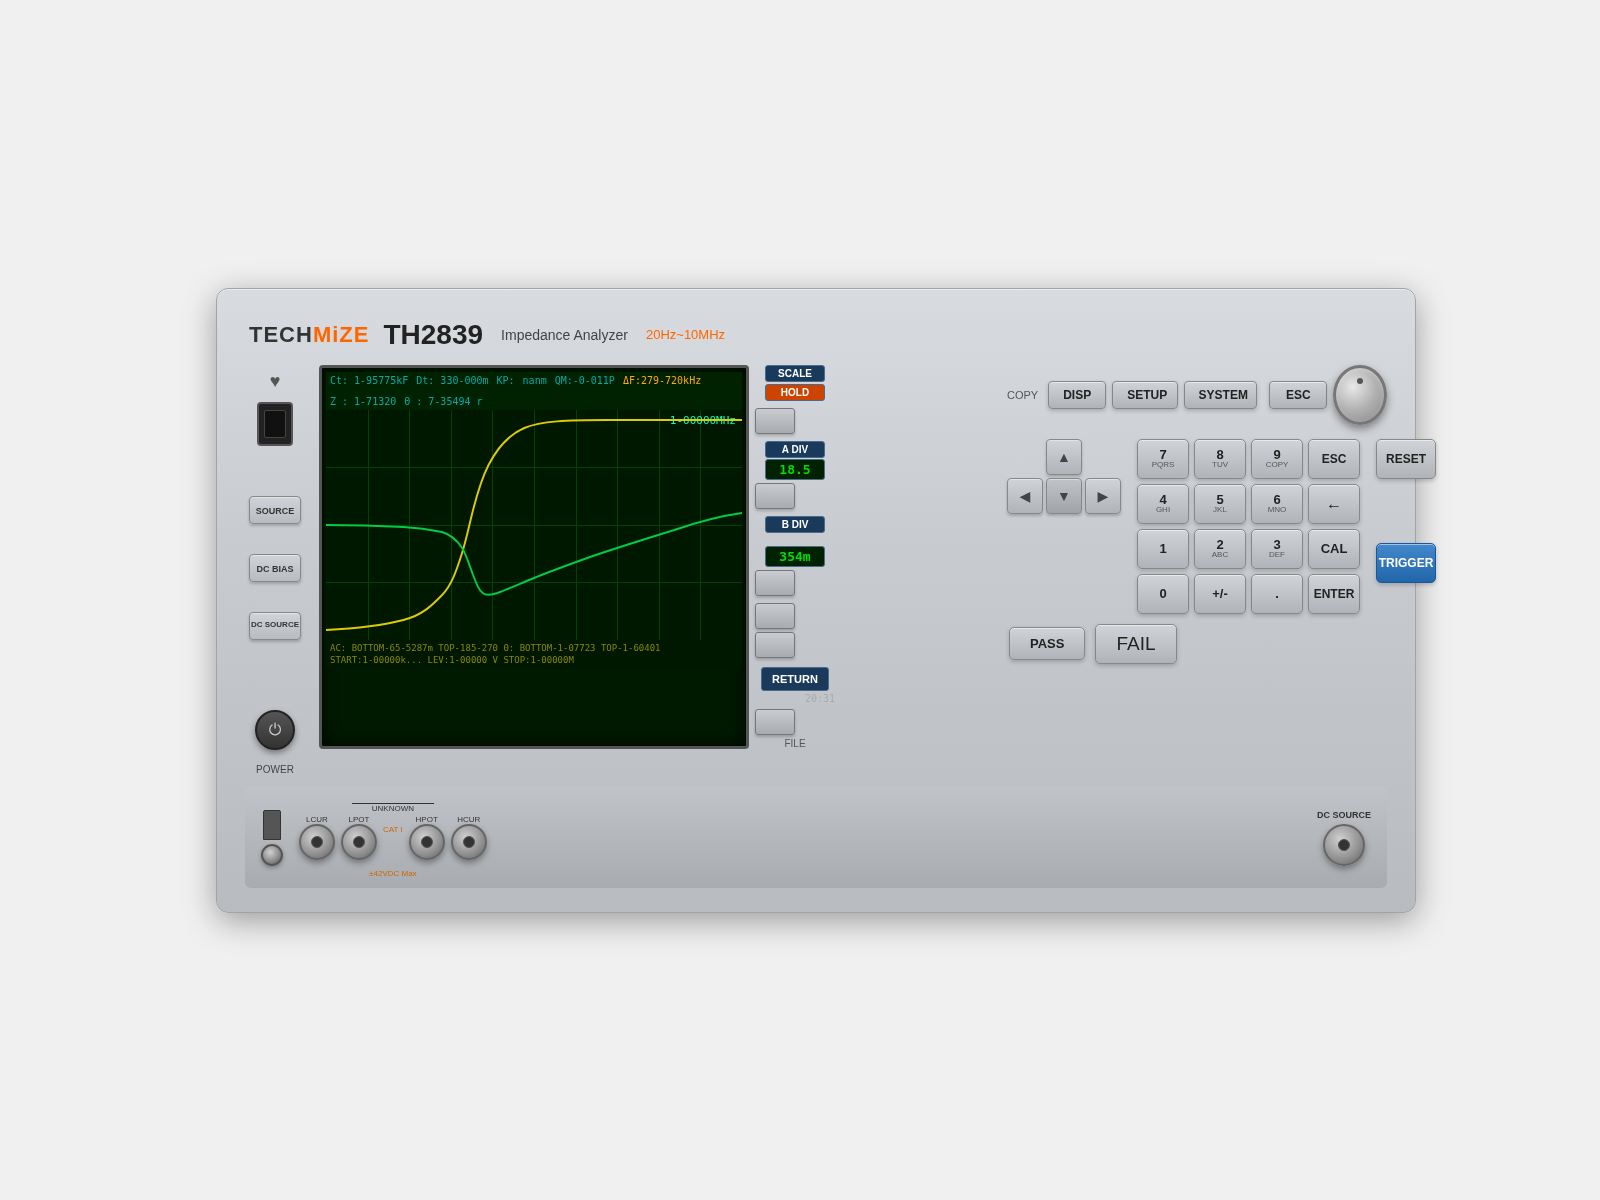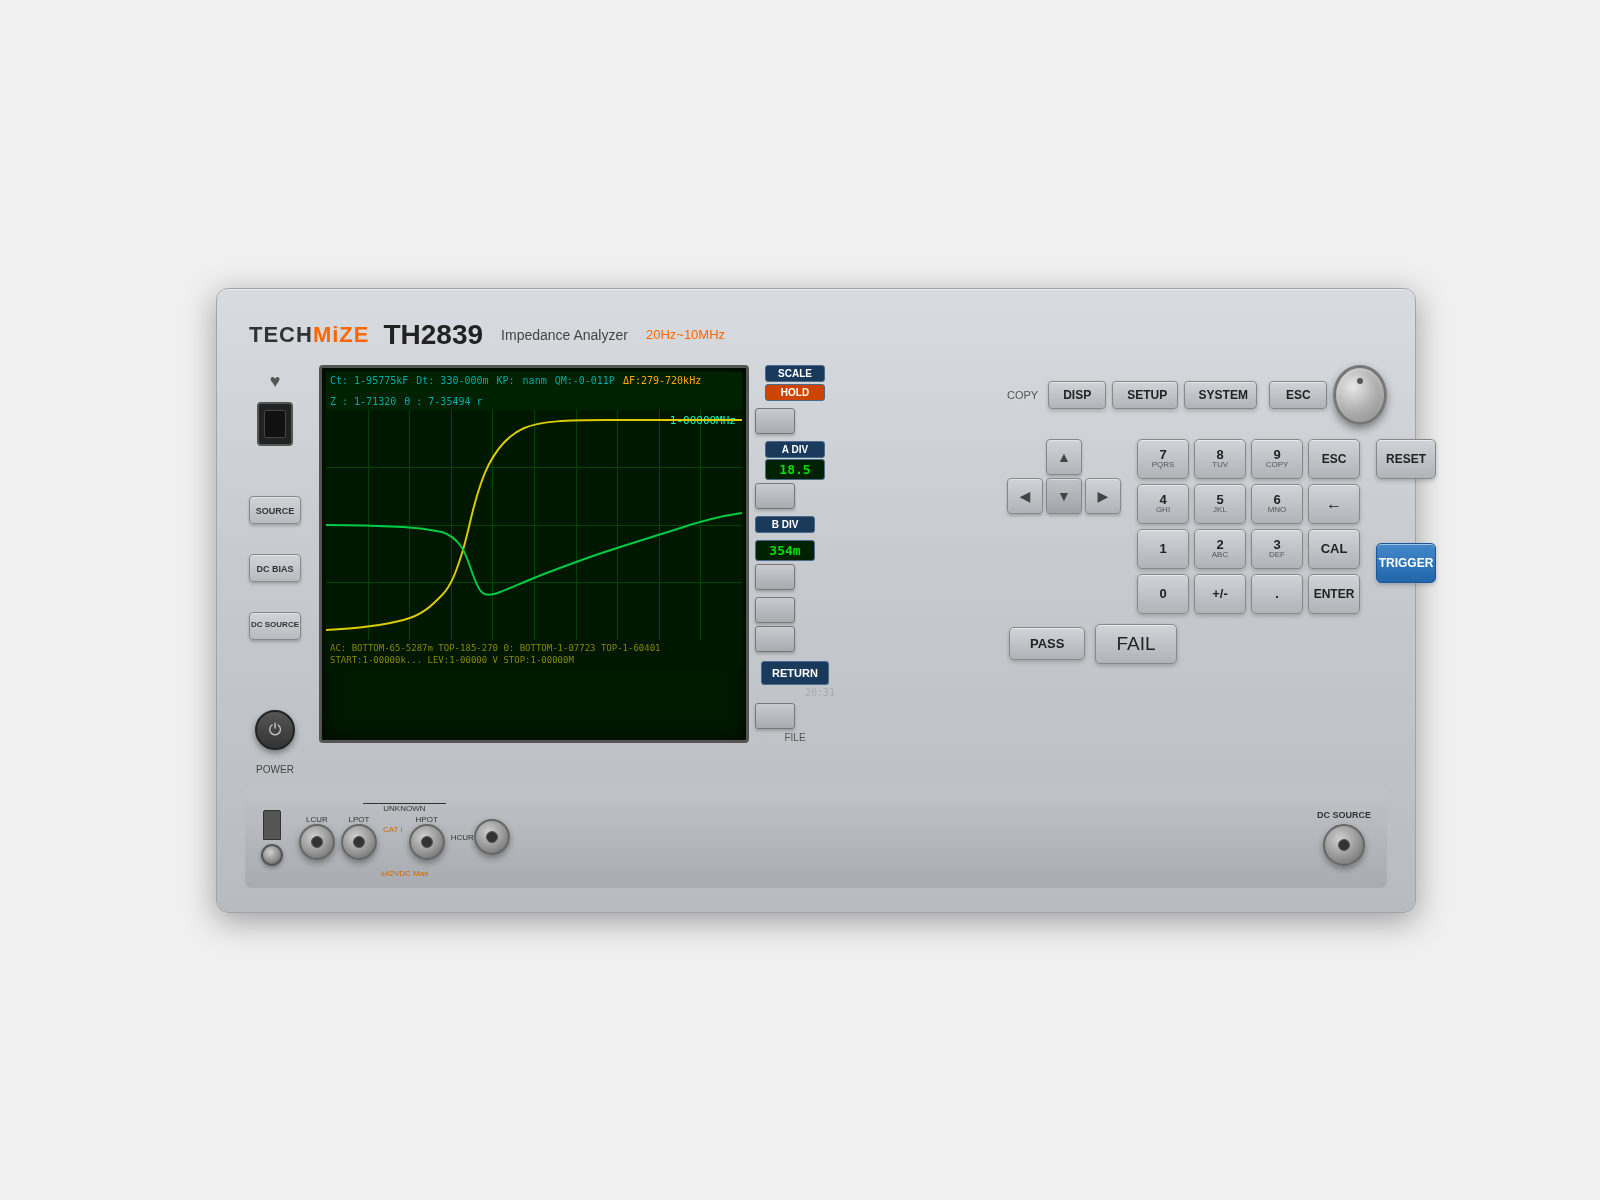--- a/index.html
+++ b/index.html
@@ -561,21 +561,21 @@
           <div class="softkey-box orange">HOLD</div>
         </div>
         <div class="small-softbtn"></div>
 
         <div style="display:flex; flex-direction:column; align-items:center; gap:1px; margin-top:4px;">
           <div class="softkey-box">A DIV</div>
           <div class="softkey-box green-val">18.5</div>
         </div>
         <div class="small-softbtn"></div>
 
-        <div style="display:flex; flex-direction:column; align-items:flex-start; gap:7px; margin-top:4px;">
+        <div style="display:flex; flex-direction:column; align-items:center; gap:13px; margin-top:4px;">
           <div class="softkey-box">B DIV</div>
           <div class="softkey-box green-val">354m</div>
         </div>
         <div class="small-softbtn"></div>
 
         <div class="small-softbtn" style="margin-top:4px;"></div>
         <div class="small-softbtn"></div>
 
         <div style="display:flex; flex-direction:column; align-items:center; gap:2px; margin-top:6px;">
           <div class="return-btn-box">RETURN</div>
@@ -716,21 +716,21 @@
           <div style="display:flex; flex-direction:column; align-items:center;">
             <span style="font-size:8px; color:#cc6600;">CAT I</span>
             <div style="width:16px;height:16px;"></div>
           </div>
           <div style="display:flex; flex-direction:column; align-items:center;">
             <span style="font-size:8px; color:#333;">HPOT</span>
             <div class="bnc-connector">
               <div class="bnc-inner"></div>
             </div>
           </div>
-          <div style="display:flex; flex-direction:row; align-items:center;text-align:center;">
+          <div style="display:flex; flex-direction:column; align-items:center;text-align:center;">
             <span style="font-size:8px; color:#333;">HCUR</span>
             <div class="bnc-connector">
               <div class="bnc-inner"></div>
             </div>
           </div>
         </div>
         <div style="text-align:center; width:100%; margin-top:2px;">
           <span style="font-size:8px; color:#cc6600;">±42VDC Max</span>
         </div>
       </div>

